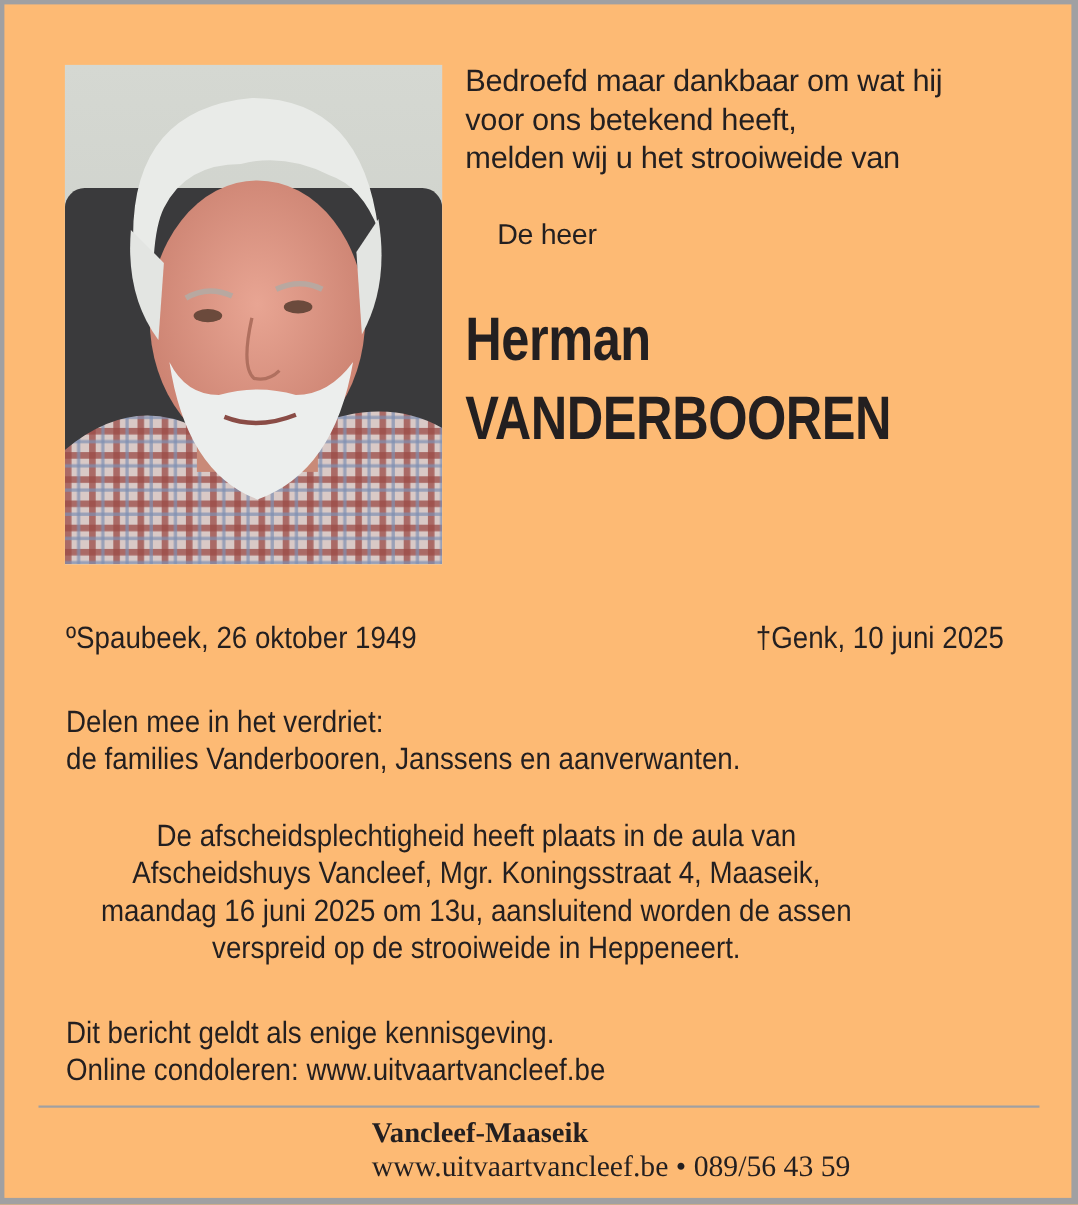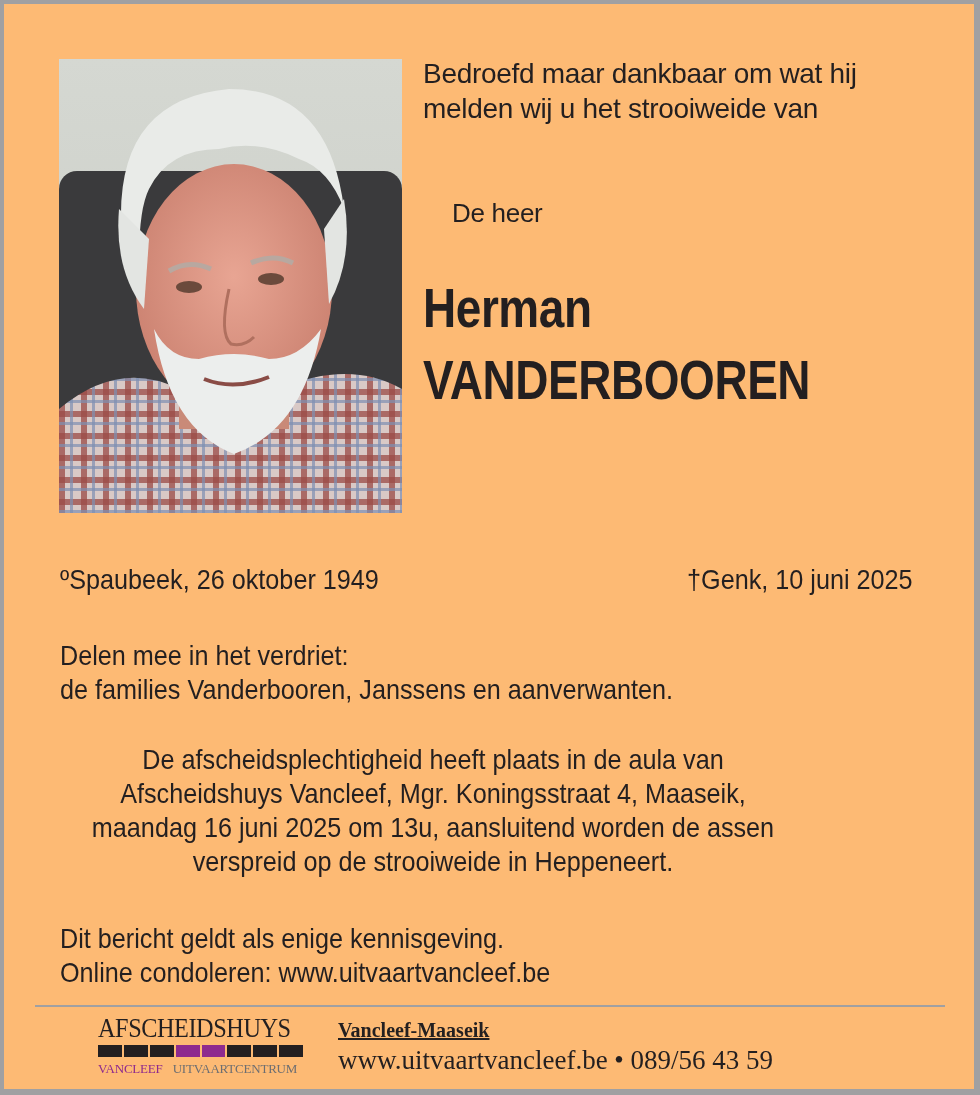--- a/index.html
+++ b/index.html
@@ -138,23 +138,22 @@
     .logo-bottom .v { color: #8e2a8e; margin-right: 10px; }
     .logo-bottom .u { color: #6d6e71; }
     .company {
       position: absolute;
       left: 334px; top: 1011px;
       font-family: "Liberation Serif", serif;
       color: #231f20;
     }
     .company-name {
       font-weight: bold;
-      font-size: 20px;
+      font-size: 26px;
       line-height: 30px;
-      text-decoration: underline;
     }
     .company-contact {
       font-size: 27px;
       line-height: 30px;
       white-space: nowrap;
     }
   </style>
 </head>
 <body>
 
@@ -201,20 +200,21 @@
       <ellipse cx="212" cy="220" rx="13" ry="6" fill="#6b4a3c"></ellipse>
       <path d="M110 212 Q130 200 152 210" stroke="#b8a8a0" stroke-width="5" fill="none"></path>
       <path d="M192 204 Q214 194 234 204" stroke="#b8a8a0" stroke-width="5" fill="none"></path>
 
       <path d="M170 230 Q160 275 172 285 Q185 288 195 278" stroke="#b0705f" stroke-width="3" fill="none"></path>
     </svg>
   </div>
 
   <div class="intro">
     <div>Bedroefd maar dankbaar om wat hij</div>
+    <div>voor ons betekend heeft,</div>
     <div>melden wij u het strooiweide van</div>
   </div>
 
   <div class="title-heer">De heer</div>
 
   <div class="name">
     <div>Herman</div>
     <div>VANDERBOOREN</div>
   </div>
 
@@ -234,35 +234,19 @@
     <div>verspreid op de strooiweide in Heppeneert.</div>
   </div>
 
   <div class="notice">
     <div>Dit bericht geldt als enige kennisgeving.</div>
     <div>Online condoleren: www.uitvaartvancleef.be</div>
   </div>
 
   <div class="divider"></div>
 
-  <div class="logo">
-    <div class="logo-top">AFSCHEIDSHUYS</div>
-    <div class="logo-bar">
-      <span style="background: rgb(35, 31, 32);"></span>
-      <span style="background: rgb(35, 31, 32);"></span>
-      <span style="background: rgb(35, 31, 32);"></span>
-      <span style="background: rgb(142, 42, 142);"></span>
-      <span style="background: rgb(142, 42, 142);"></span>
-      <span style="background: rgb(35, 31, 32);"></span>
-      <span style="background: rgb(35, 31, 32);"></span>
-      <span style="background: rgb(35, 31, 32);"></span>
-    </div>
-    <div class="logo-bottom">
-      <span class="v">VANCLEEF</span><span class="u">UITVAARTCENTRUM</span>
-    </div>
-  </div>
 
   <div class="company">
     <div class="company-name">Vancleef-Maaseik</div>
     <div class="company-contact">www.uitvaartvancleef.be • 089/56 43 59</div>
   </div>
 
 </div>
 
 </body></html>

